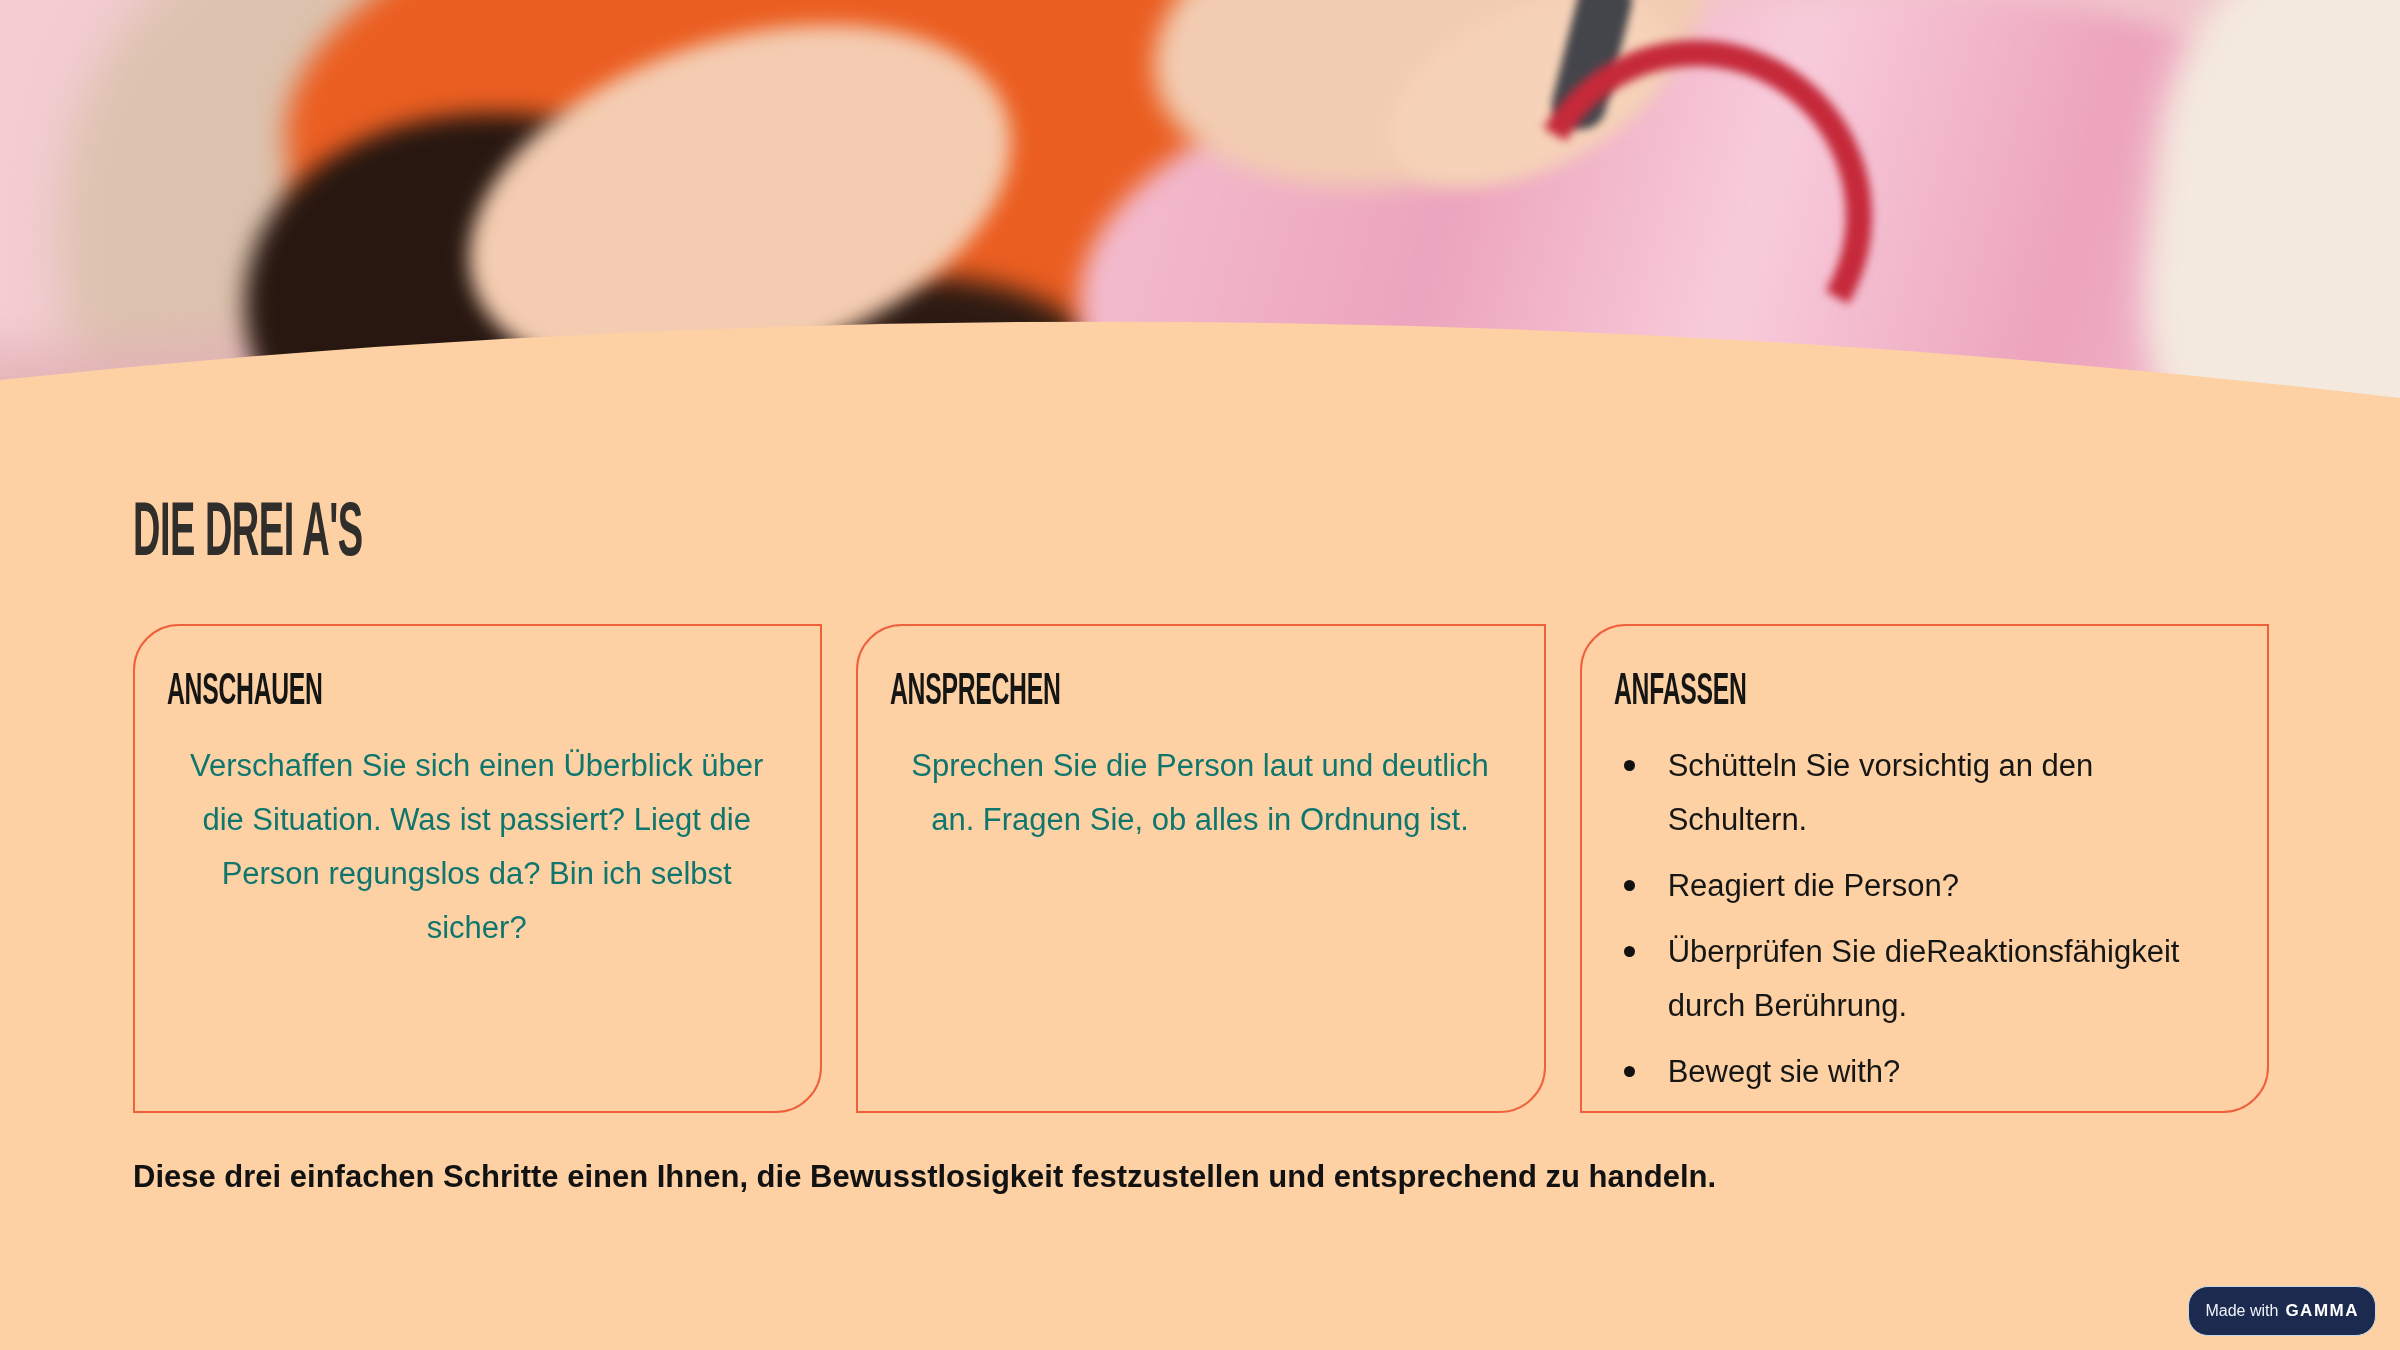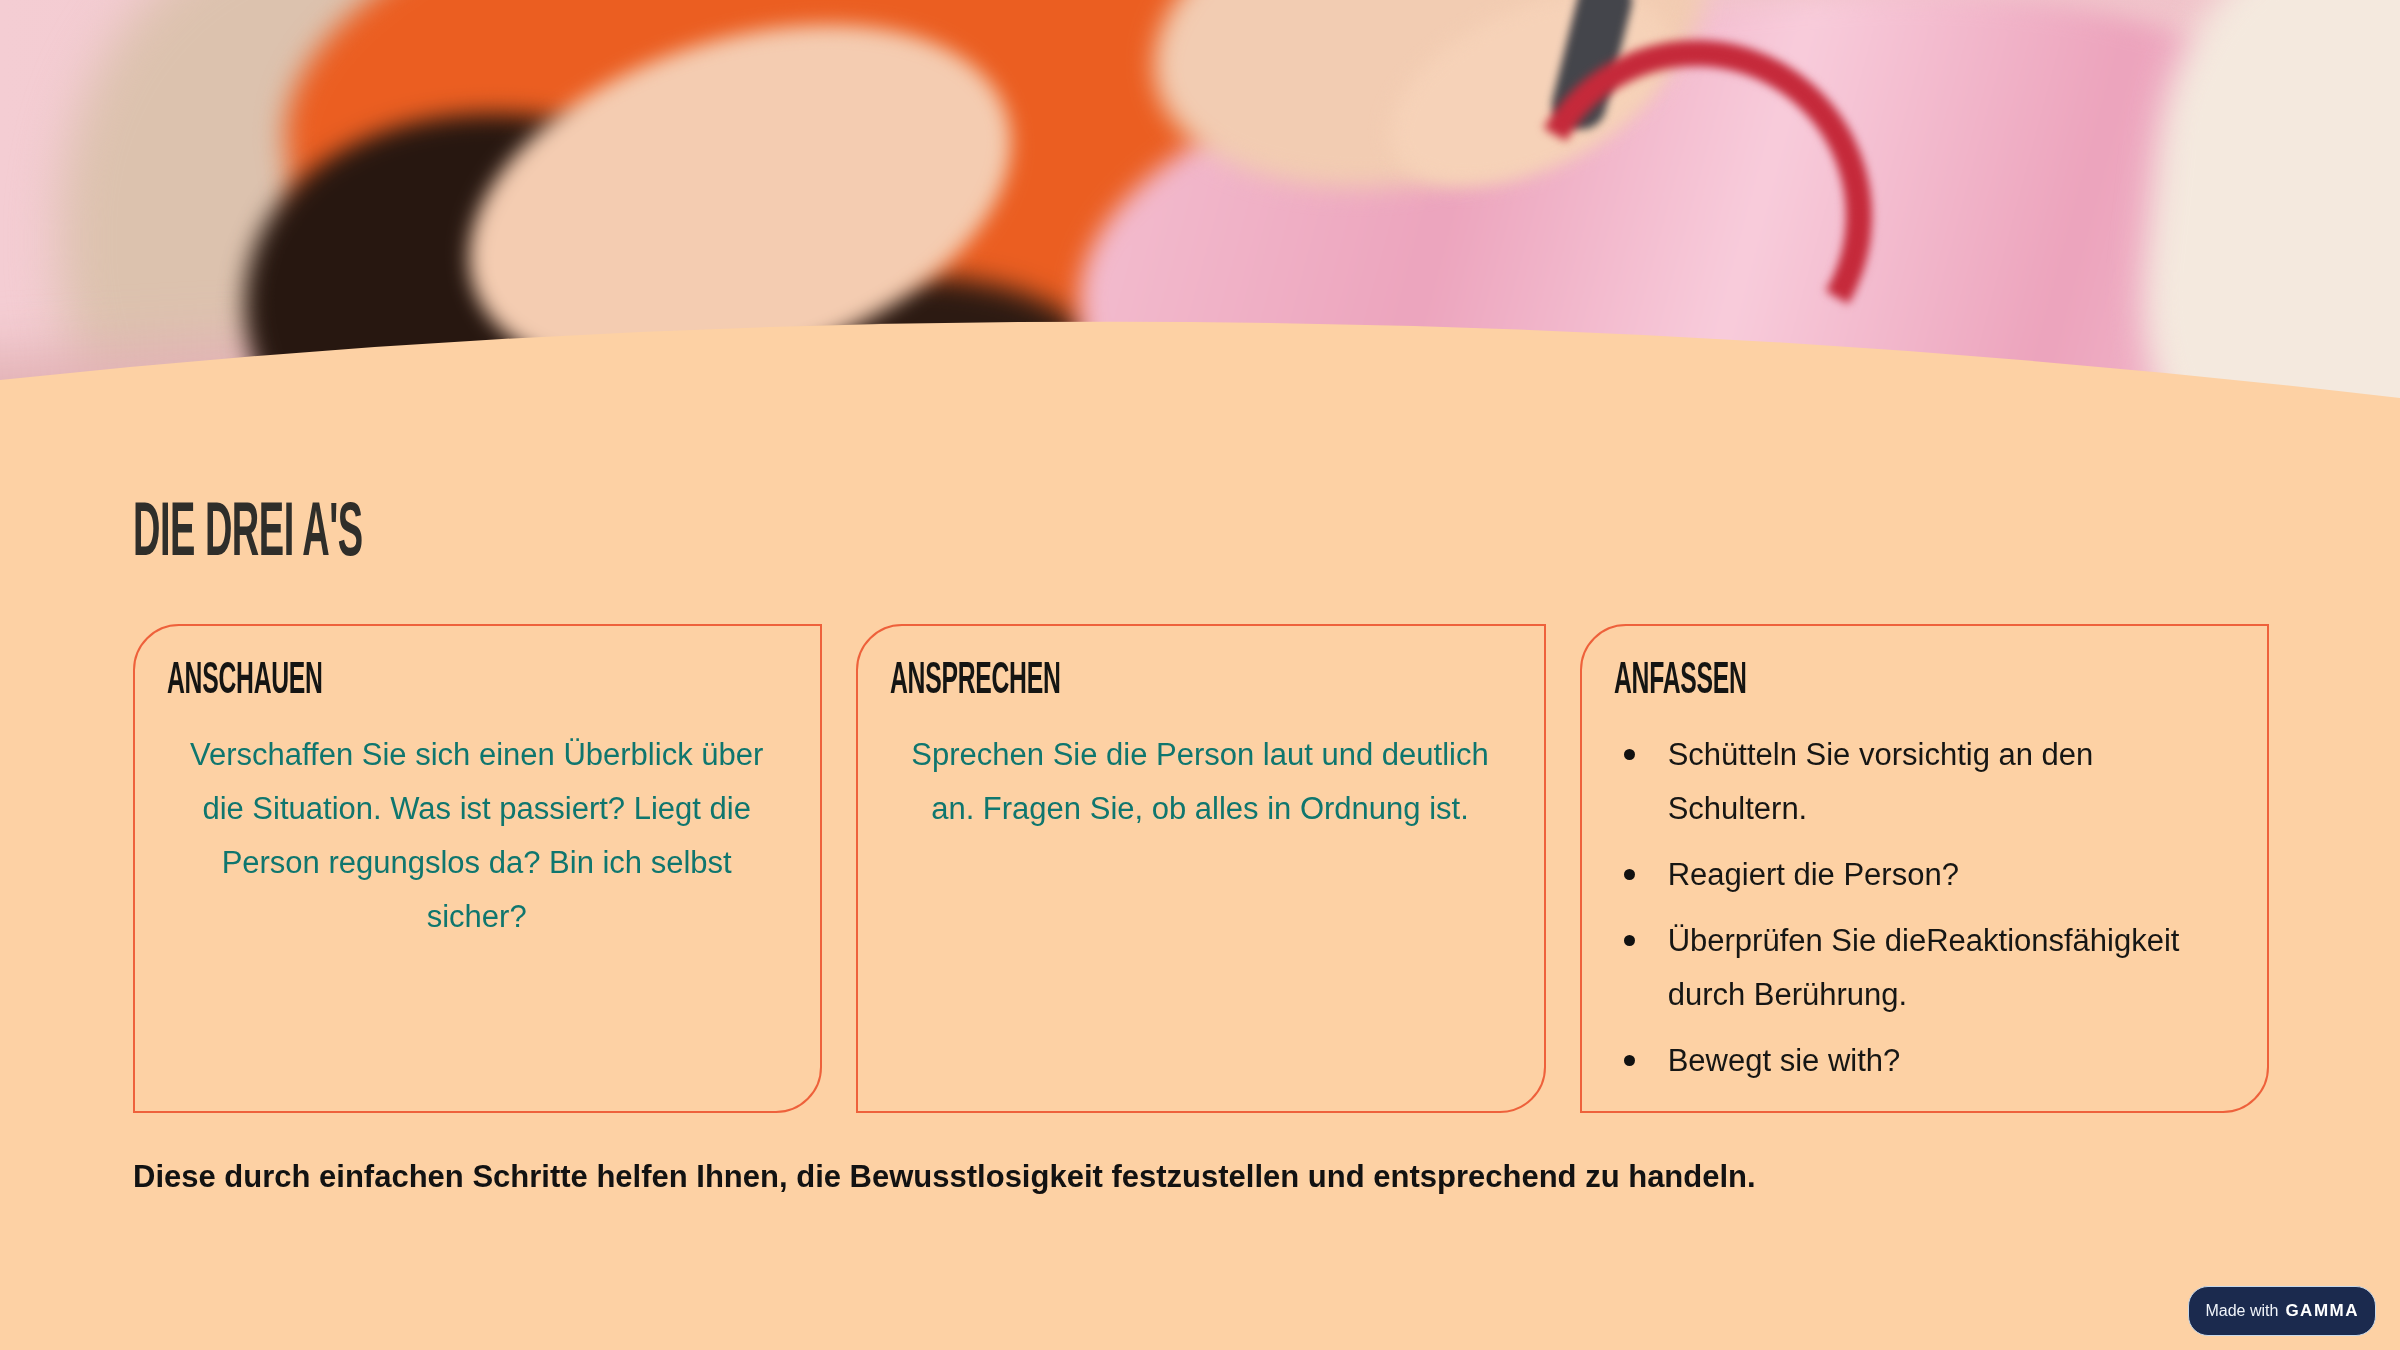--- a/index.html
+++ b/index.html
@@ -68,21 +68,21 @@
   .cards {
     display: flex;
     gap: 34px;
   }
   .card {
     flex: 1 1 0;
     height: 489px;
     box-sizing: border-box;
     border: 2.5px solid #ee613b;
     border-radius: 46px 0 46px 0;
-    padding: 28px 34px 0 32px;
+    padding: 39px 34px 0 32px;
     background: transparent;
   }
   .card-title {
     margin: 0 0 26px 0;
     font-size: 45px;
     line-height: 48px;
     font-weight: 800;
     color: #151513;
     letter-spacing: -0.5px;
     white-space: nowrap;
@@ -208,21 +208,21 @@
           </li>
           <li class="bullet-item">
             <span class="bullet-dot"></span>
             <span class="bullet-text">Bewegt sie with?</span>
           </li>
         </ul>
       </div>
 
     </div>
 
-    <p class="footer-note">Diese durch einfachen Schritte helfen Ihnen, die Bewusstlosigkeit festzustellen und entsprechend zu handeln.</p>
+    <p class="footer-note">Diese drei einfachen Schritte einen Ihnen, die Bewusstlosigkeit festzustellen und entsprechend zu handeln.</p>
 
   </div>
 
   <div class="badge">
     <span class="badge-prefix">Made with</span>
     <span class="badge-brand">GAMMA</span>
   </div>
 
 </div>
 

